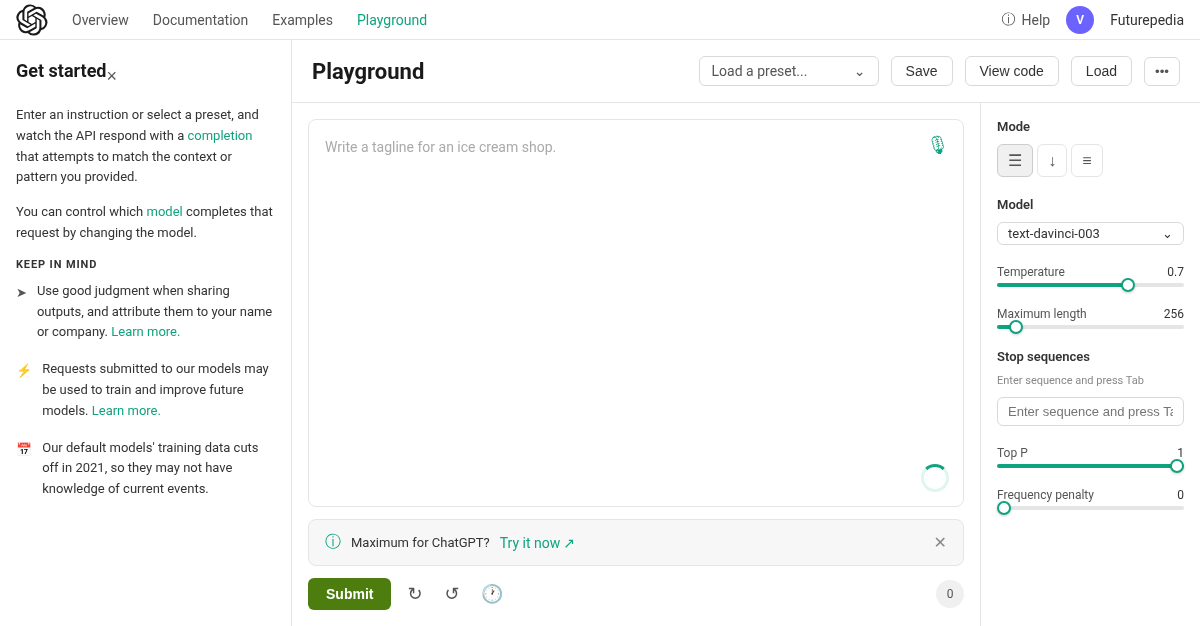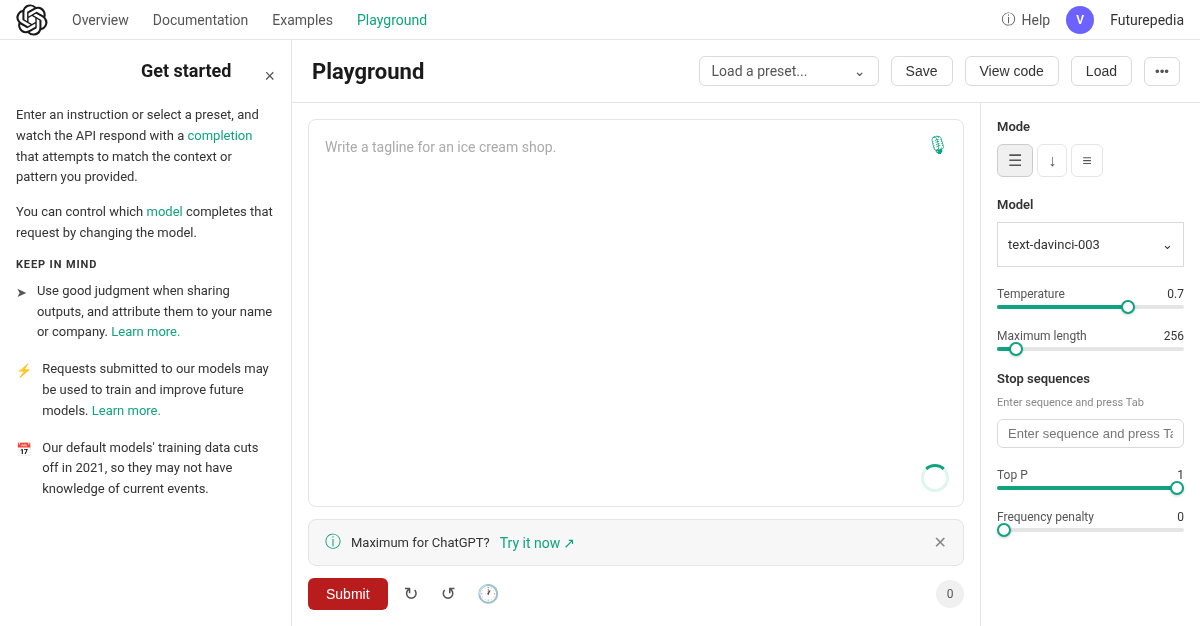--- a/index.html
+++ b/index.html
@@ -16,21 +16,21 @@
     .user-avatar { width: 28px; height: 28px; border-radius: 50%; background: #6c63ff; color: #fff; display: flex; align-items: center; justify-content: center; font-size: 12px; font-weight: 600; cursor: pointer; }
     .user-name { font-size: 14px; color: #333; cursor: pointer; }
 
     
     .main-layout { display: flex; flex: 1; overflow: hidden; }
 
     
     .sidebar { width: 292px; border-right: 1px solid #e5e5e5; padding: 20px 16px; overflow-y: auto; flex-shrink: 0; }
     .sidebar-title { font-size: 18px; font-weight: 700; margin-bottom: 12px; }
     .sidebar-close { background: none; border: none; cursor: pointer; color: #555; font-size: 18px; }
-    .sidebar-header { display: flex; justify-content: flex-end; align-items: center; margin-bottom: 12px; gap: 33px; }
+    .sidebar-header { display: flex; justify-content: flex-start; align-items: center; margin-bottom: 12px; }
     .sidebar-text { font-size: 13px; line-height: 1.6; color: #333; margin-bottom: 14px; }
     .sidebar-link { color: #10a37f; text-decoration: none; cursor: pointer; }
     .sidebar-section-title { font-size: 11px; font-weight: 700; letter-spacing: 0.08em; color: #333; margin-bottom: 10px; }
     .sidebar-item { display: flex; gap: 10px; margin-bottom: 16px; font-size: 13px; line-height: 1.6; color: #333; align-items: flex-start; }
     .sidebar-item-icon { flex-shrink: 0; margin-top: 2px; color: #555; }
 
     
     .playground-area { flex: 1; display: flex; flex-direction: column; overflow: hidden; }
     .playground-header { display: flex; align-items: center; padding: 16px 20px; border-bottom: 1px solid #e5e5e5; gap: 12px; flex-shrink: 0; }
     .playground-title { font-size: 22px; font-weight: 700; flex: 1; }
@@ -46,32 +46,32 @@
     .text-area-wrapper textarea::placeholder { color: #aaa; }
     .mic-icon { position: absolute; top: 14px; right: 14px; color: #10a37f; cursor: pointer; font-size: 18px; }
     .spinner { position: absolute; bottom: 14px; right: 14px; width: 28px; height: 28px; border-radius: 50%; border: 3px solid #e0f5f0; border-top-color: #10a37f; animation: spin 0.8s linear infinite; }
     @keyframes spin { to { transform: rotate(360deg); } }
     .chatgpt-banner { display: flex; align-items: center; gap: 10px; background: #f7f7f8; border: 1px solid #e5e5e5; border-radius: 8px; padding: 12px 16px; margin-top: 12px; }
     .chatgpt-info-icon { color: #10a37f; font-size: 16px; flex-shrink: 0; }
     .chatgpt-text { font-size: 13px; color: #333; }
     .chatgpt-link { color: #10a37f; text-decoration: none; cursor: pointer; display: inline-flex; align-items: center; gap: 3px; }
     .chatgpt-close { margin-left: auto; background: none; border: none; cursor: pointer; color: #888; font-size: 16px; }
     .editor-footer { display: flex; align-items: center; gap: 10px; margin-top: 12px; }
-    .submit-btn { background: #b91c1c; color: #fff; border: none; border-radius: 6px; padding: 8px 18px; font-size: 14px; font-weight: 400; cursor: pointer; }
+    .submit-btn { background: #4d7c0f; color: #fff; border: none; border-radius: 6px; padding: 8px 18px; font-size: 14px; font-weight: 700; cursor: pointer; }
     .footer-icon-btn { background: none; border: none; cursor: pointer; color: #555; font-size: 18px; padding: 4px 6px; border-radius: 4px; }
     .token-count { margin-left: auto; background: #f0f0f0; border-radius: 50%; width: 28px; height: 28px; display: flex; align-items: center; justify-content: center; font-size: 12px; color: #555; }
 
     
     .right-panel { width: 220px; border-left: 1px solid #e5e5e5; padding: 16px; overflow-y: auto; flex-shrink: 0; }
     .panel-section { margin-bottom: 20px; }
     .panel-label { font-size: 13px; font-weight: 600; color: #333; margin-bottom: 10px; }
     .mode-buttons { display: flex; gap: 4px; }
     .mode-btn { border: 1px solid #e5e5e5; border-radius: 6px; padding: 6px 10px; cursor: pointer; background: #fff; color: #555; font-size: 16px; }
     .mode-btn.active { background: #f0f0f0; border-color: #ccc; }
-    .model-select { display: flex; align-items: center; justify-content: space-between; border: 1px solid #d9d9d9; border-radius: 0; padding: 14px 10px; cursor: pointer; font-size: 13px; color: #333; background: #fff; }
+    .model-select { display: flex; align-items: center; justify-content: space-between; border: 1px solid #d9d9d9; border-radius: 6px; padding: 3px 10px; cursor: pointer; font-size: 13px; color: #333; background: #fff; }
     .slider-row { display: flex; justify-content: space-between; align-items: center; margin-bottom: 4px; }
     .slider-label { font-size: 12px; color: #555; }
     .slider-value { font-size: 12px; color: #333; }
     .slider-track { width: 100%; height: 4px; background: #e5e5e5; border-radius: 2px; position: relative; margin-bottom: 12px; }
     .slider-fill { height: 100%; background: #10a37f; border-radius: 2px; }
     .slider-thumb { width: 14px; height: 14px; border-radius: 50%; background: #fff; border: 2px solid #10a37f; position: absolute; top: 50%; transform: translateY(-50%); cursor: pointer; box-shadow: 0 1px 3px rgba(0,0,0,0.2); }
     .stop-seq-input { width: 100%; border: 1px solid #d9d9d9; border-radius: 6px; padding: 6px 10px; font-size: 13px; color: #333; outline: none; margin-top: 4px; }
     .stop-seq-hint { font-size: 11px; color: #888; margin-bottom: 6px; }
   </style>
 </head>

